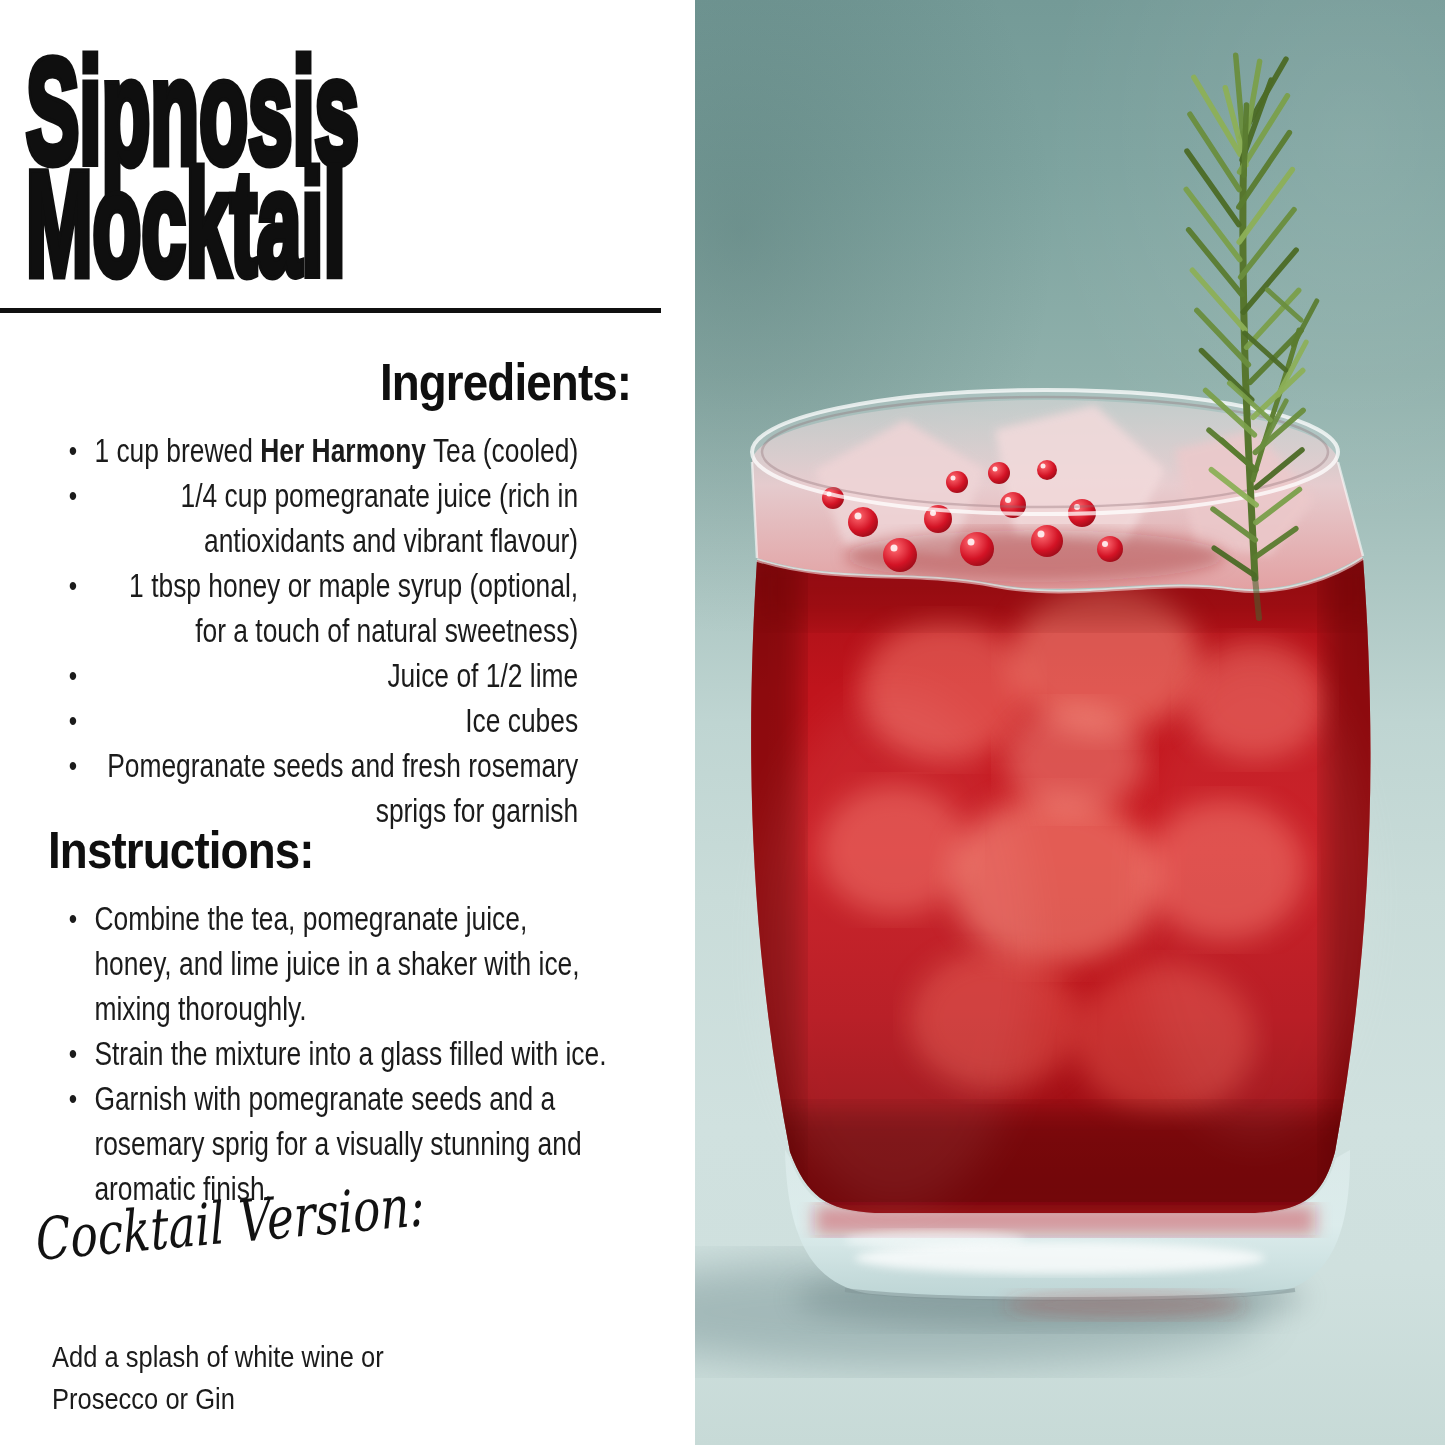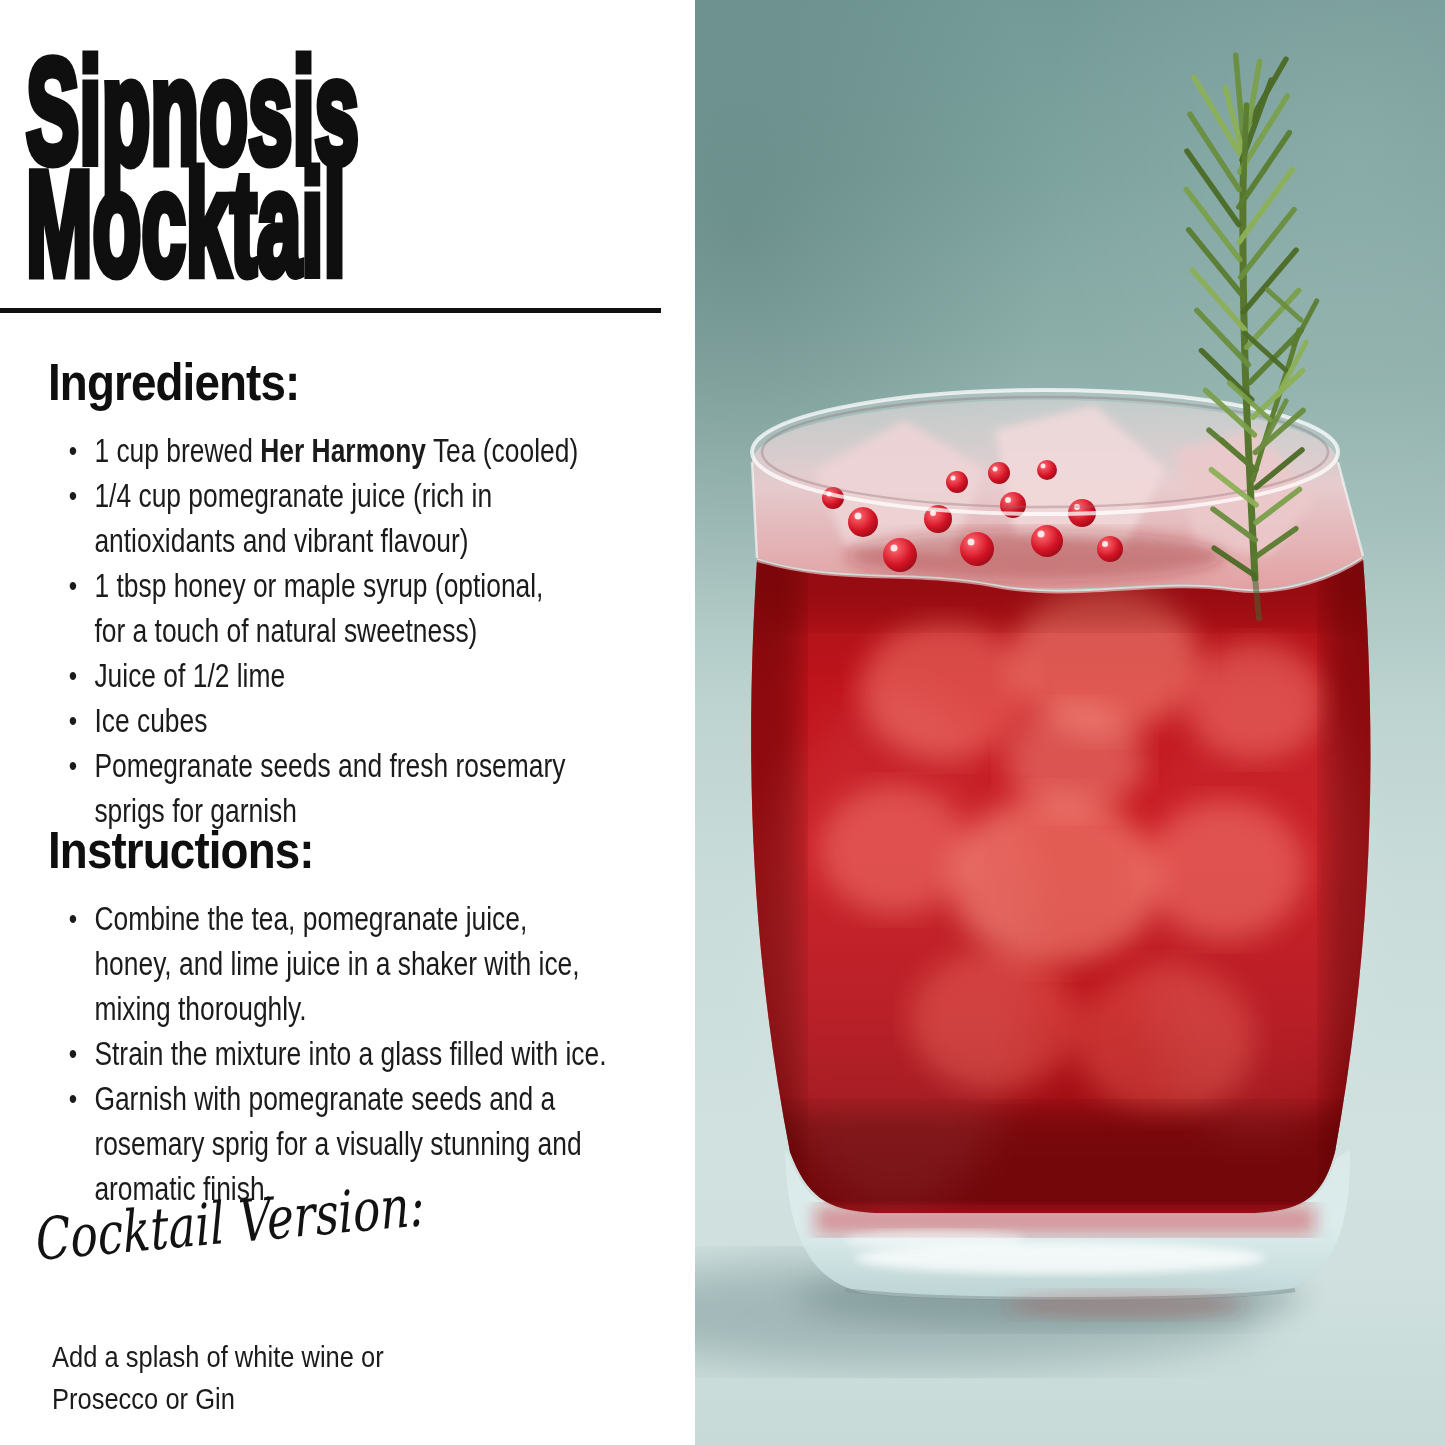--- a/index.html
+++ b/index.html
@@ -15,21 +15,21 @@
     position:absolute;left:26px;top:56px;
     font-size:148px;line-height:112px;font-weight:bold;
     color:#0f0f0f;
     -webkit-text-stroke:9px #0f0f0f;
     paint-order:stroke fill;
     transform:scaleX(0.54);transform-origin:0 0;
     white-space:nowrap;
   }
   .rule{position:absolute;left:0;top:308px;width:661px;height:5px;background:#101010;}
   .section{position:absolute;left:48px;}
-  .sec-ingredients{top:352px;}
+  .sec-ingredients{top:352px;text-align:right;}
   .sec-instructions{top:820px;}
   h2{
     margin:0;font-size:52px;font-weight:700;color:#0f0f0f;letter-spacing:-1px;
     transform:scaleX(0.88);transform-origin:0 0;white-space:nowrap;
   }
   ul.body-list{
     list-style:none;margin:16px 0 0 0;padding:0 0 0 58px;
     font-size:33px;line-height:45px;color:#1b1b1b;
     transform:scaleX(0.8);transform-origin:0 0;
   }

